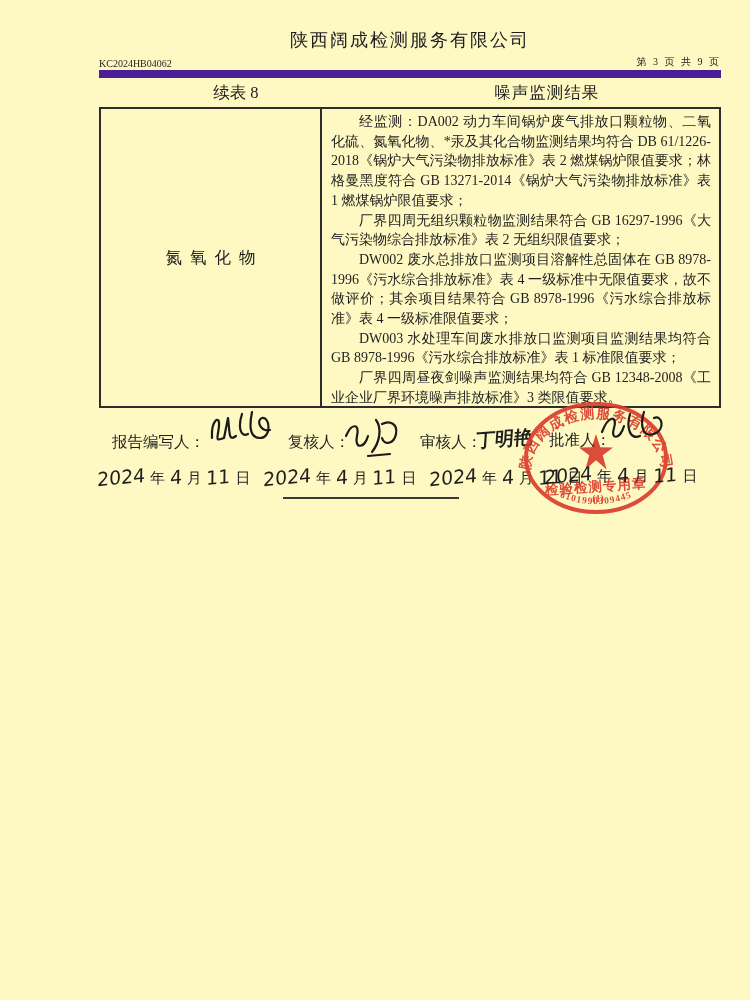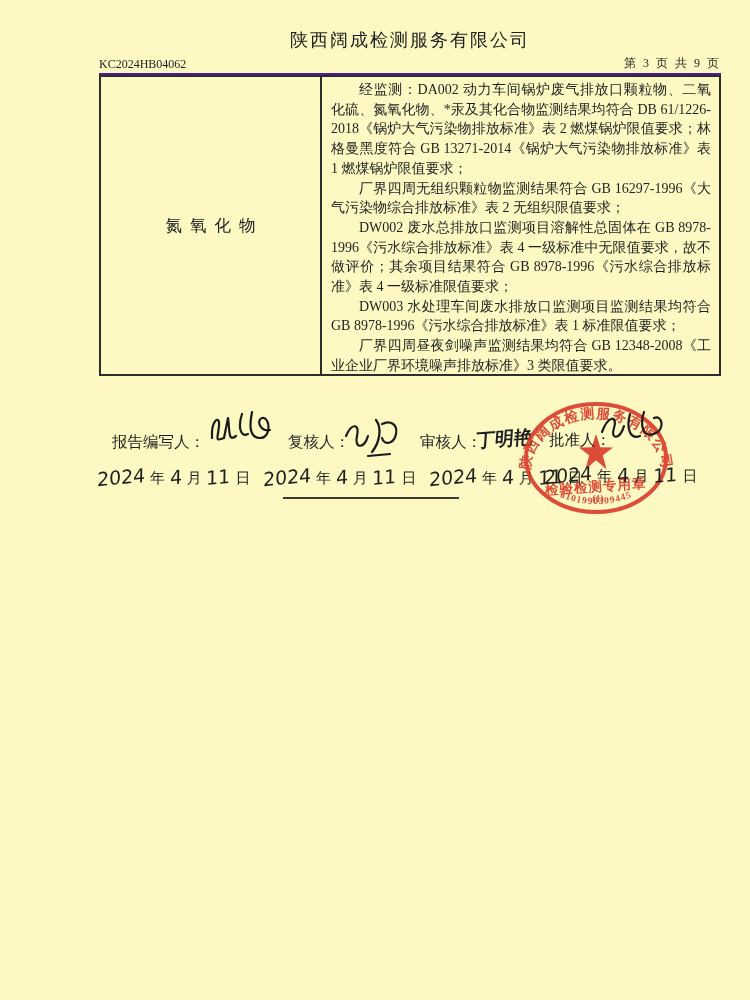--- a/index.html
+++ b/index.html
@@ -8,21 +8,21 @@
     background:#fef9c3; overflow:hidden;
     font-family:"Liberation Serif","DejaVu Serif",serif;
     color:#1e1e1e;
     padding-left:35px;
   }
   
   .company-name{ text-align:center; padding-top:28px; font-size:18px; letter-spacing:2px; }
   .report-title{ text-align:center; font-size:23px; font-weight:bold; letter-spacing:11px; margin-top:3px; }
   .meta-row{
     margin:3px 64px 0 64px; display:flex; justify-content:space-between; align-items:flex-end;
-    border-bottom:2px solid #4c1d95; padding-bottom:1px; font-size:12px;
+    border-bottom:8px solid #4c1d95; padding-bottom:1px; font-size:10px;
   }
   .meta-row .page-info{ letter-spacing:2px; }
   
   .caption-row{ margin:0 64px; display:flex; height:29px; align-items:center; font-size:16.5px; }
   .caption-left{ width:44%; text-align:center; }
   .caption-right{ width:56%; text-align:center; letter-spacing:1px; }
   
   .result-table{
     margin:0 64px; height:297px; display:flex;
     border:2px solid #2d2d2d;
@@ -63,20 +63,24 @@
 <body>
 
 <div class="page">
 
   <div class="company-name">陕西阔成检测服务有限公司</div>
   <div class="meta-row">
     <span class="report-no">KC2024HB04062</span>
     <span class="page-info">第 3 页 共 9 页</span>
   </div>
 
+  <div class="caption-row">
+    <span class="caption-left">续表 8</span>
+    <span class="caption-right">噪声监测结果</span>
+  </div>
 
   <div class="result-table">
     <div class="cell-label">氮氧化物</div>
     <div class="cell-content">
       <p>经监测：DA002 动力车间锅炉废气排放口颗粒物、二氧化硫、氮氧化物、*汞及其化合物监测结果均符合 DB 61/1226-2018《锅炉大气污染物排放标准》表 2 燃煤锅炉限值要求；林格曼黑度符合 GB 13271-2014《锅炉大气污染物排放标准》表 1 燃煤锅炉限值要求；</p>
       <p>厂界四周无组织颗粒物监测结果符合 GB 16297-1996《大气污染物综合排放标准》表 2 无组织限值要求；</p>
       <p>DW002 废水总排放口监测项目溶解性总固体在 GB 8978-1996《污水综合排放标准》表 4 一级标准中无限值要求，故不做评价；其余项目结果符合 GB 8978-1996《污水综合排放标准》表 4 一级标准限值要求；</p>
       <p>DW003 水处理车间废水排放口监测项目监测结果均符合 GB 8978-1996《污水综合排放标准》表 1 标准限值要求；</p>
       <p>厂界四周昼夜剑噪声监测结果均符合 GB 12348-2008《工业企业厂界环境噪声排放标准》3 类限值要求。</p>
     </div>

